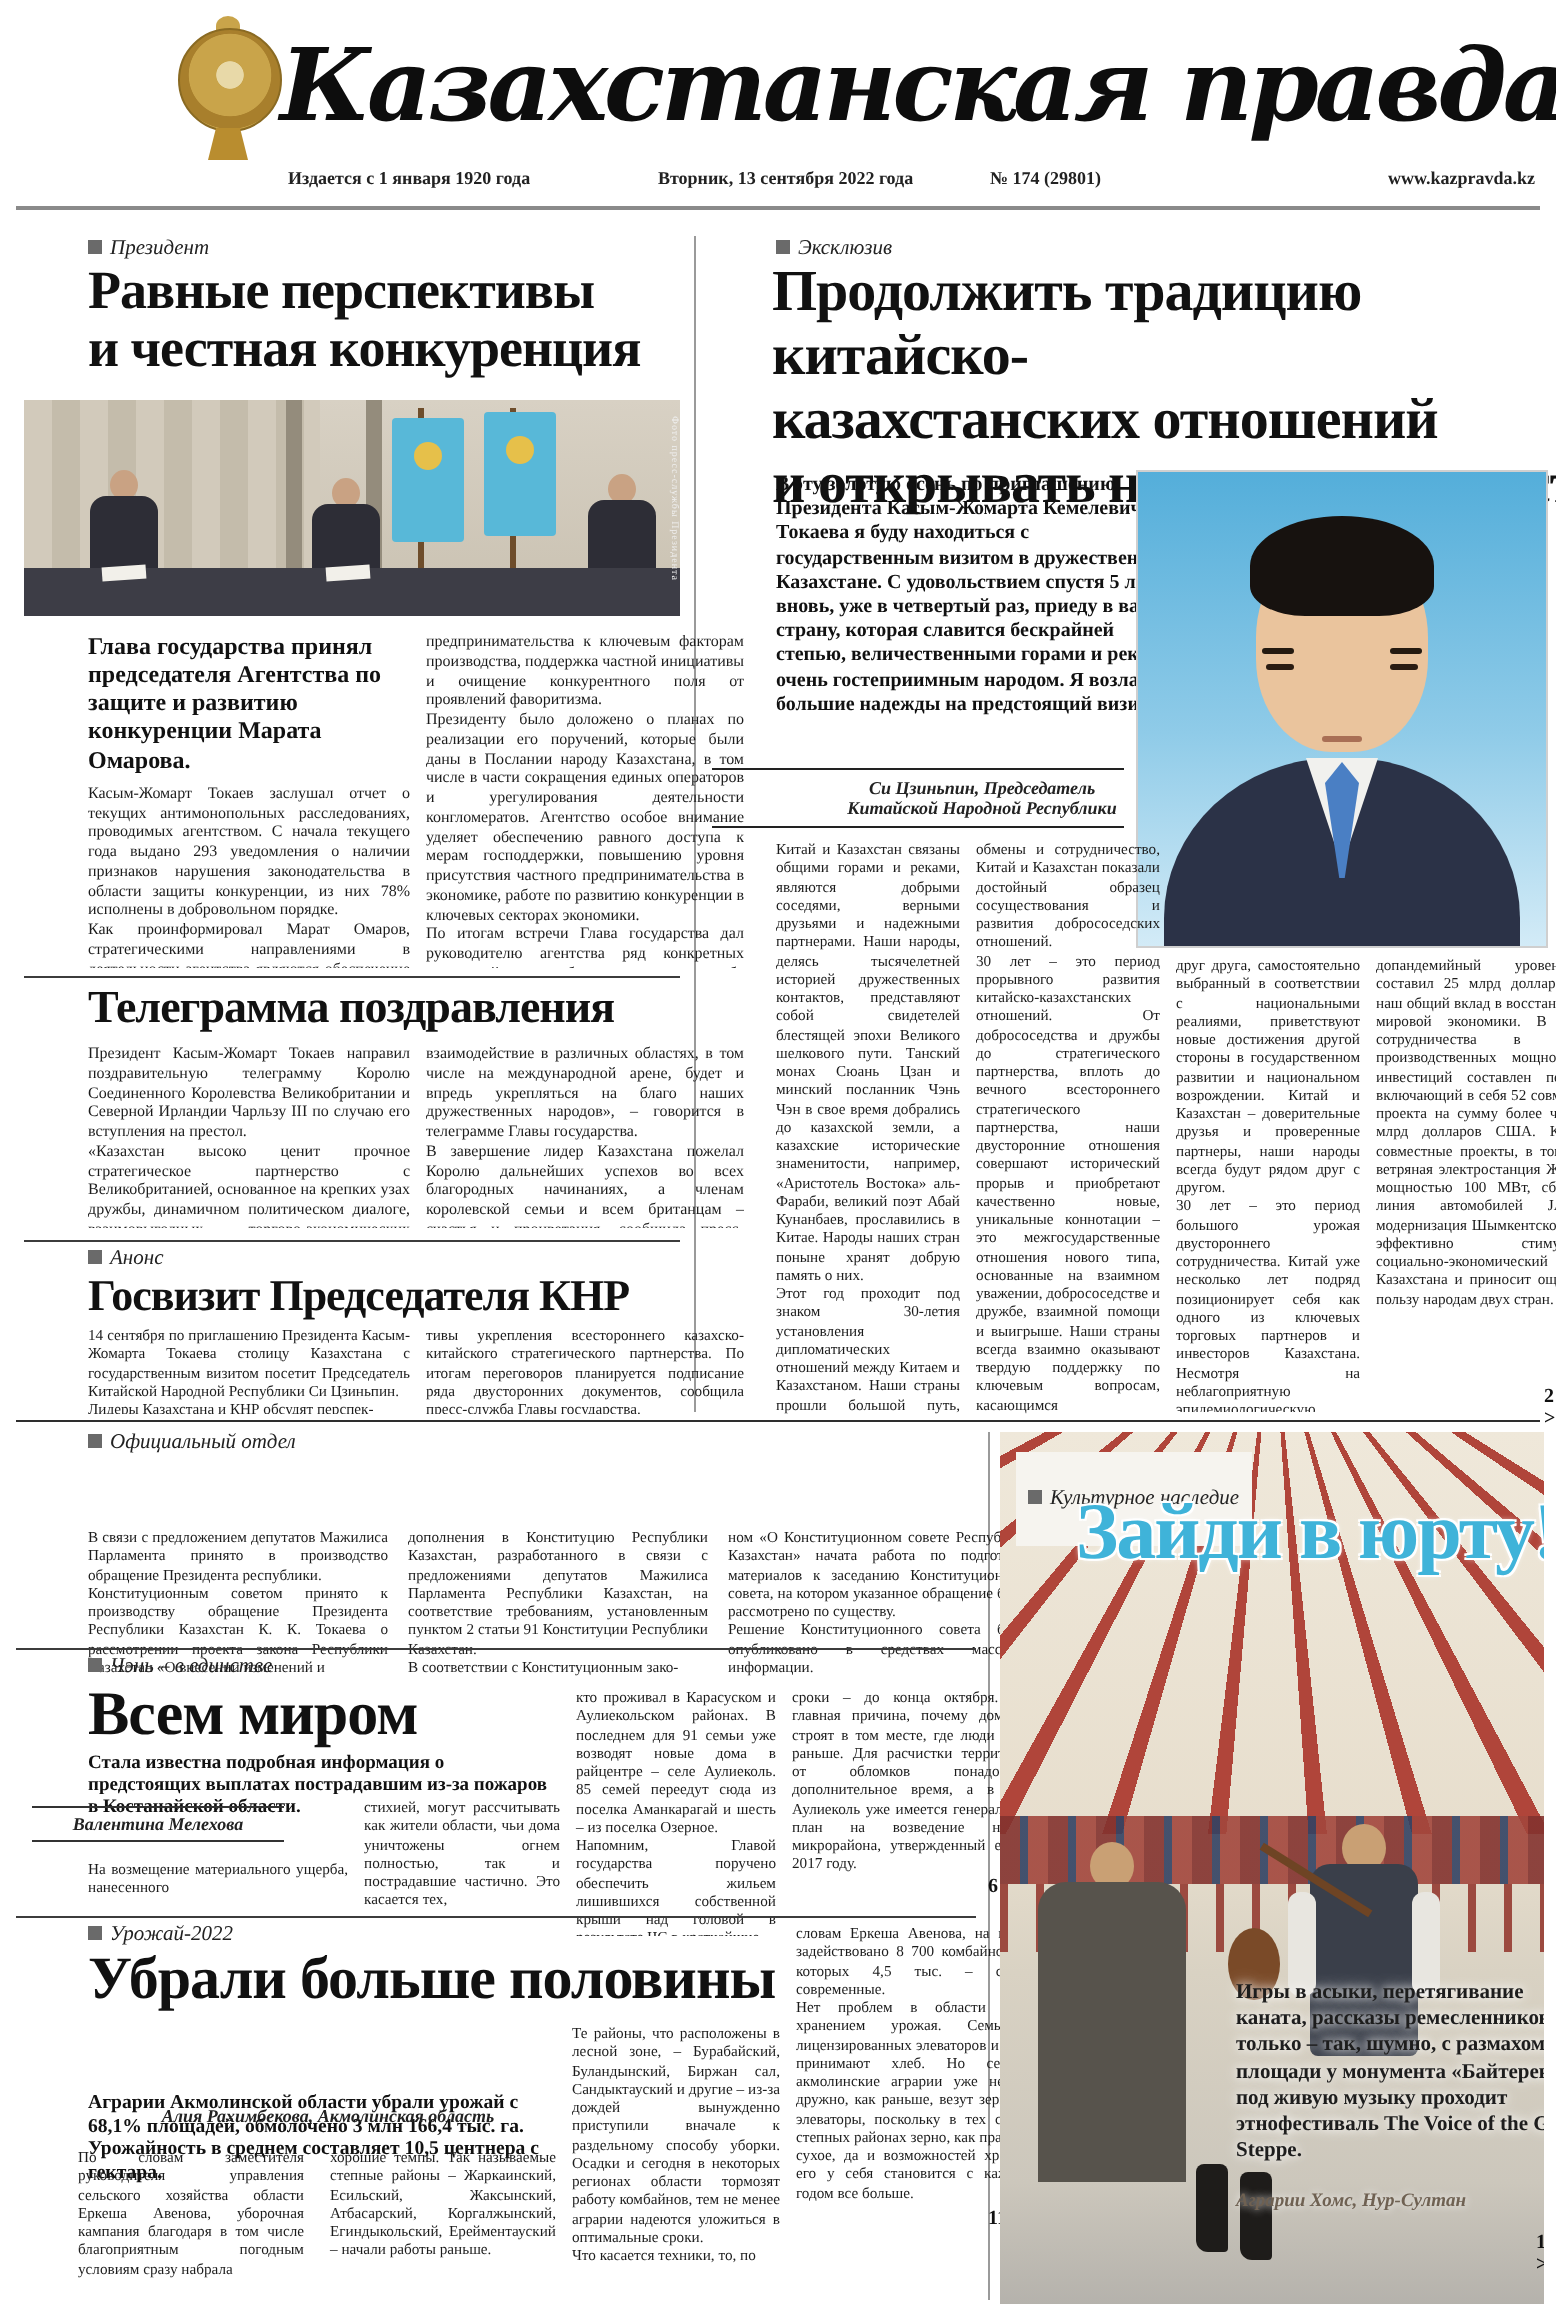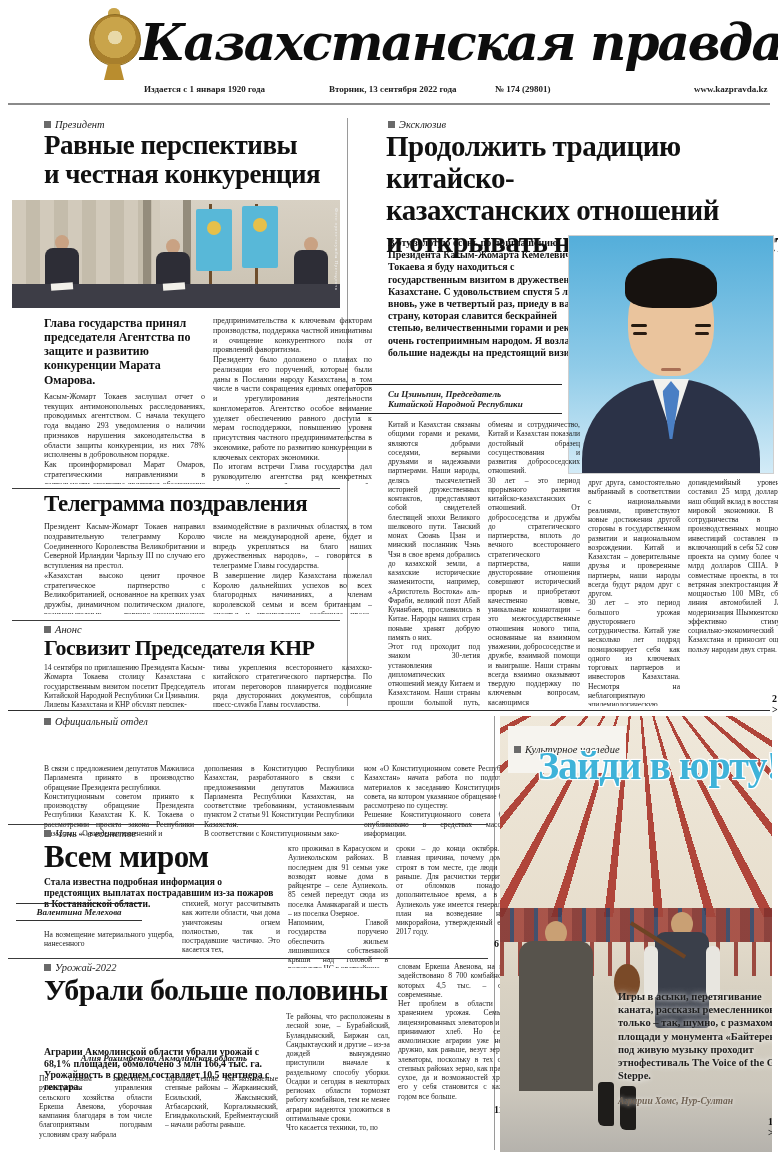--- a/index.html
+++ b/index.html
@@ -168,21 +168,21 @@
   <div class="abs bt" style="left:181px;top:663px;width:159px;height:44px;">тивы укрепления всестороннего казахско-китайского стратегического партнерства. По итогам переговоров планируется подписание ряда двусторонних документов, сообщила пресс-служба Главы государства.</div>
 
   <div class="abs rubric" style="left:356px;top:119px;"><span class="rub-sq"></span><span>Эксклюзив</span></div>
   <div class="abs hl" style="left:354px;top:131px;width:422px;font-size:29px;line-height:1.1;">
     <div>Продолжить традицию китайско-</div>
     <div>казахстанских отношений</div>
     <div>и открывать новые возможности</div>
   </div>
   <div class="abs lead-bold" style="left:356px;top:237px;width:206px;height:142px;overflow:hidden;font-size:10px;line-height:1.22;white-space:pre-line;">В эту золотую осень по приглашению Президента Касым-Жомарта Кемелевича Токаева я буду находиться с государственным визитом в дружественном Казахстане. С удовольствием спустя 5 лет вновь, уже в четвертый раз, приеду в вашу страну, которая славится бескрайней степью, величественными горами и реками, очень гостеприимным народом. Я возлагаю большие надежды на предстоящий визит.</div>
   <div class="hline" style="left:356px;top:384px;width:206px;background:#222;"></div>
-  <div class="abs byline" style="left:356px;top:389px;width:206px;text-align:left;white-space:pre-line;">Си Цзиньпин, Председатель
+  <div class="abs byline" style="left:356px;top:389px;width:206px;text-align:center;white-space:pre-line;">Си Цзиньпин, Председатель
 Китайской Народной Республики</div>
   <div class="hline" style="left:356px;top:413px;width:206px;background:#222;"></div>
   <div class="photo-xi">
     <div class="xi-torso"></div>
     <div class="xi-shirt"></div>
     <div class="xi-tie"></div>
     <div class="xi-head"></div>
     <div class="xi-hair"></div>
     <div class="xi-brow" style="left:62px;"></div>
     <div class="xi-brow" style="left:126px;"></div>

